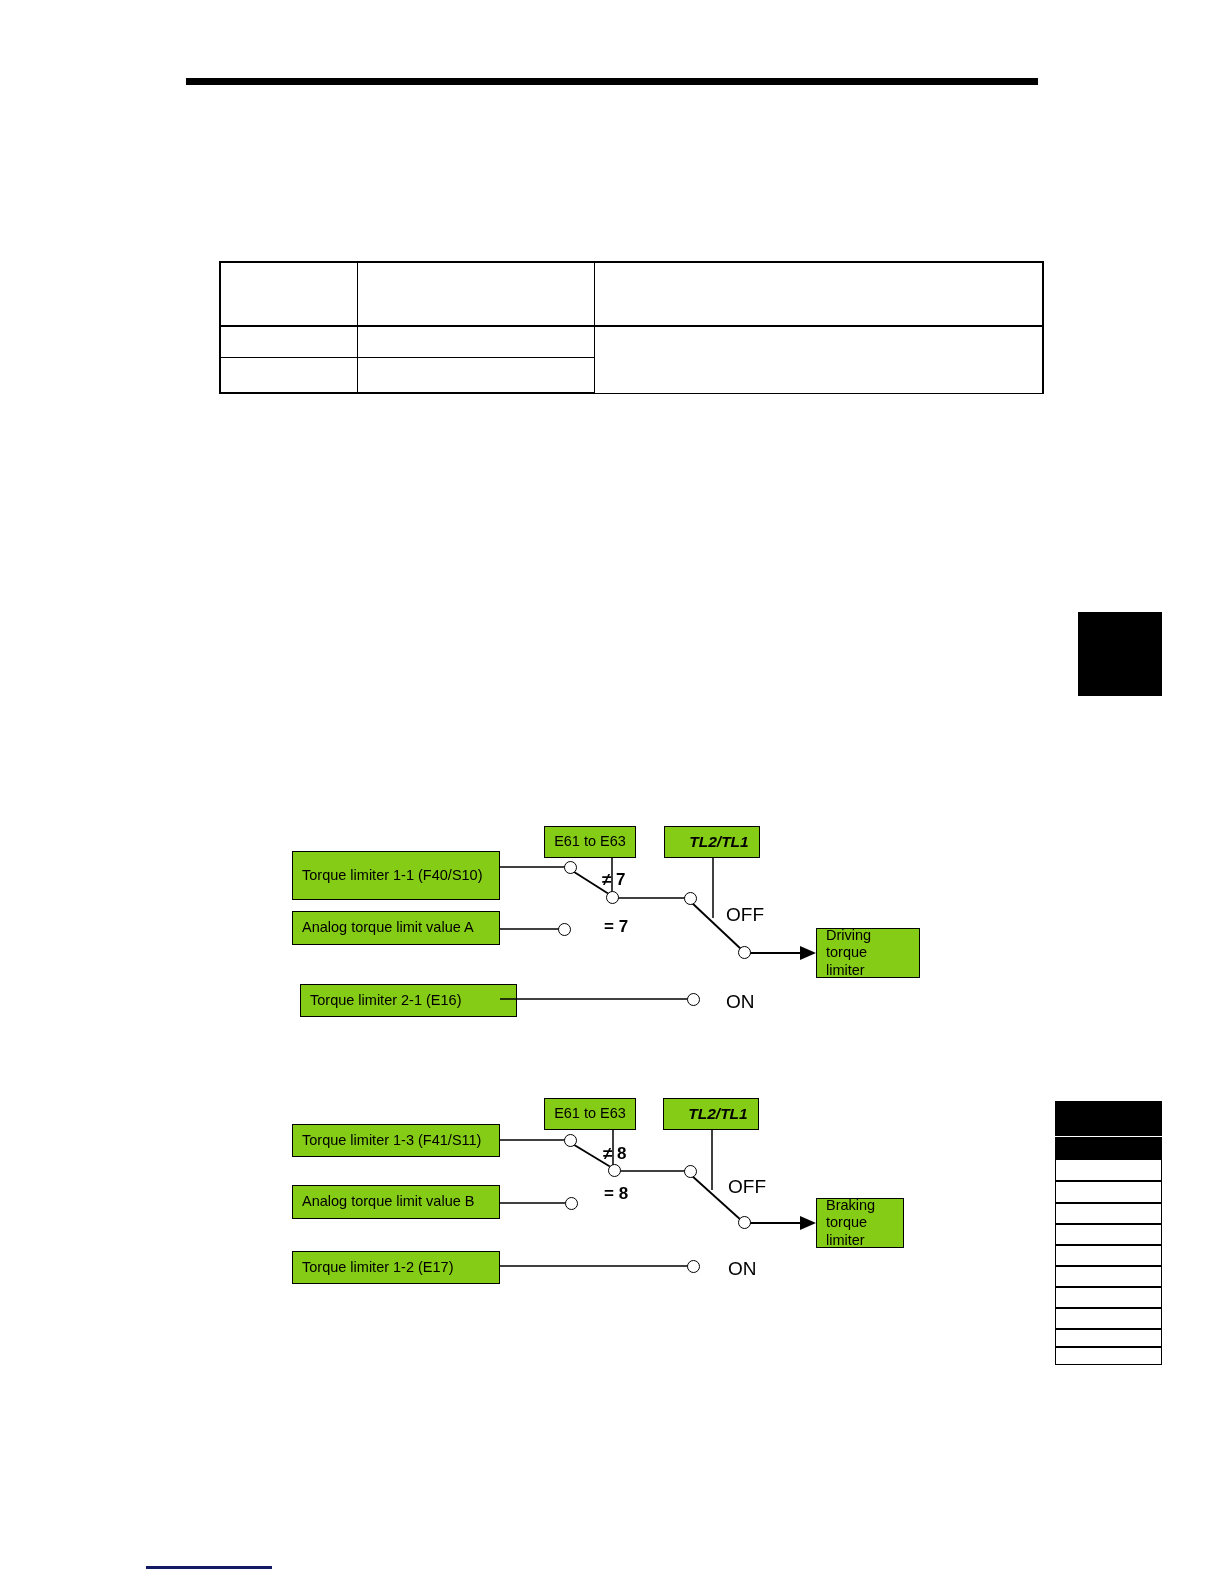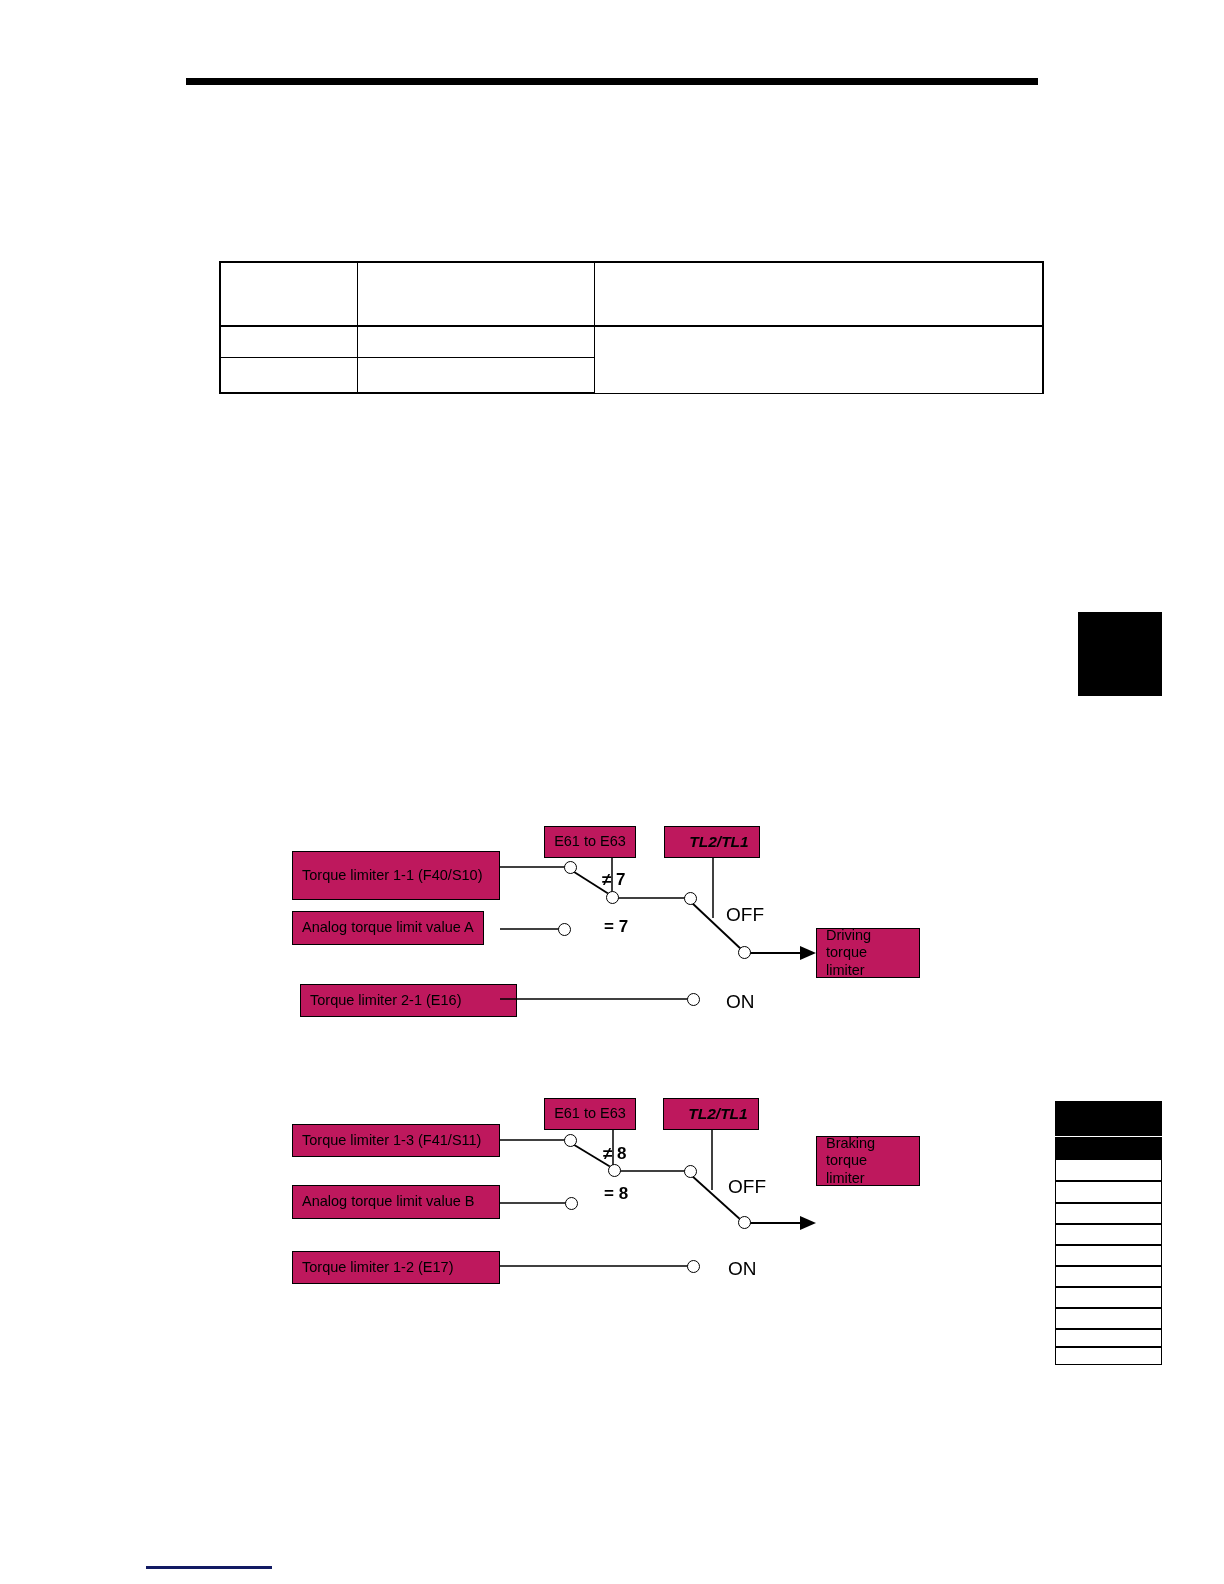--- a/index.html
+++ b/index.html
@@ -89,21 +89,21 @@
   }
 
   
   .diagram {
     position: absolute;
   }
   .dbox {
     position: absolute;
     box-sizing: border-box;
     border: 1.5px solid #000000;
-    background: #be185d;
+    background: #84cc16;
     display: flex;
     align-items: center;
     font-size: 14.5px;
     line-height: 1.18;
     padding: 0 9px;
     white-space: pre-line;
   }
   .dbox.center { justify-content: center; padding: 0 6px; }
   .dbox.bolditalic { font-weight: bold; font-style: italic; font-size: 15.5px; padding-left: 20px; }
 
@@ -184,21 +184,21 @@
     <div class="cell" style="top:228px; height:18px;"></div>
     <div class="cell" style="top:246px; height:18px;"></div>
   </div>
 
   <div class="diagram" style="left:0; top:0; width:1224px; height:1584px;">
 
     <div class="dbox center" style="left:544px; top:826px; width:92px; height:32px;">E61 to E63</div>
     <div class="dbox center bolditalic" style="left:664px; top:826px; width:96px; height:32px;">TL2/TL1</div>
 
     <div class="dbox" style="left:292px; top:851px; width:208px; height:49px;">Torque limiter 1-1 (F40/S10)</div>
-    <div class="dbox" style="left:292px; top:911px; width:192px; height:34px;">Analog torque limit value A</div>
+    <div class="dbox" style="left:292px; top:911px; width:208px; height:34px;">Analog torque limit value A</div>
     <div class="dbox" style="left:300px; top:984px; width:217px; height:33px;">Torque limiter 2-1 (E16)</div>
 
     <div class="dbox" style="left:816px; top:928px; width:104px; height:50px;">Driving torque
 limiter</div>
 
     <svg class="diag-line" style="left:0; top:0; width:1224px; height:1584px;">
 
       <line x1="500" y1="867" x2="566" y2="867" stroke="#000" stroke-width="1.6"></line>
 
       <line x1="571" y1="870" x2="612" y2="896" stroke="#000" stroke-width="1.8"></line>
@@ -234,21 +234,21 @@
 
   <div class="diagram" style="left:0; top:0; width:1224px; height:1584px;">
 
     <div class="dbox center" style="left:544px; top:1098px; width:92px; height:32px;">E61 to E63</div>
     <div class="dbox center bolditalic" style="left:663px; top:1098px; width:96px; height:32px;">TL2/TL1</div>
 
     <div class="dbox" style="left:292px; top:1124px; width:208px; height:33px;">Torque limiter 1-3 (F41/S11)</div>
     <div class="dbox" style="left:292px; top:1185px; width:208px; height:34px;">Analog torque limit value B</div>
     <div class="dbox" style="left:292px; top:1251px; width:208px; height:33px;">Torque limiter 1-2 (E17)</div>
 
-    <div class="dbox" style="left:816px; top:1136px; width:104px; height:50px;">Braking torque
+    <div class="dbox" style="left:816px; top:1198px; width:88px; height:50px;">Braking torque
 limiter</div>
 
     <svg class="diag-line" style="left:0; top:0; width:1224px; height:1584px;">
       <line x1="500" y1="1140" x2="566" y2="1140" stroke="#000" stroke-width="1.6"></line>
       <line x1="571" y1="1143" x2="614" y2="1169" stroke="#000" stroke-width="1.8"></line>
       <line x1="613" y1="1130" x2="613" y2="1170" stroke="#000" stroke-width="1.5"></line>
       <line x1="500" y1="1203" x2="569" y2="1203" stroke="#000" stroke-width="1.6"></line>
       <line x1="620" y1="1171" x2="686" y2="1171" stroke="#000" stroke-width="1.6"></line>
       <line x1="691" y1="1175" x2="742" y2="1221" stroke="#000" stroke-width="1.8"></line>
       <line x1="712" y1="1130" x2="712" y2="1190" stroke="#000" stroke-width="1.5"></line>

